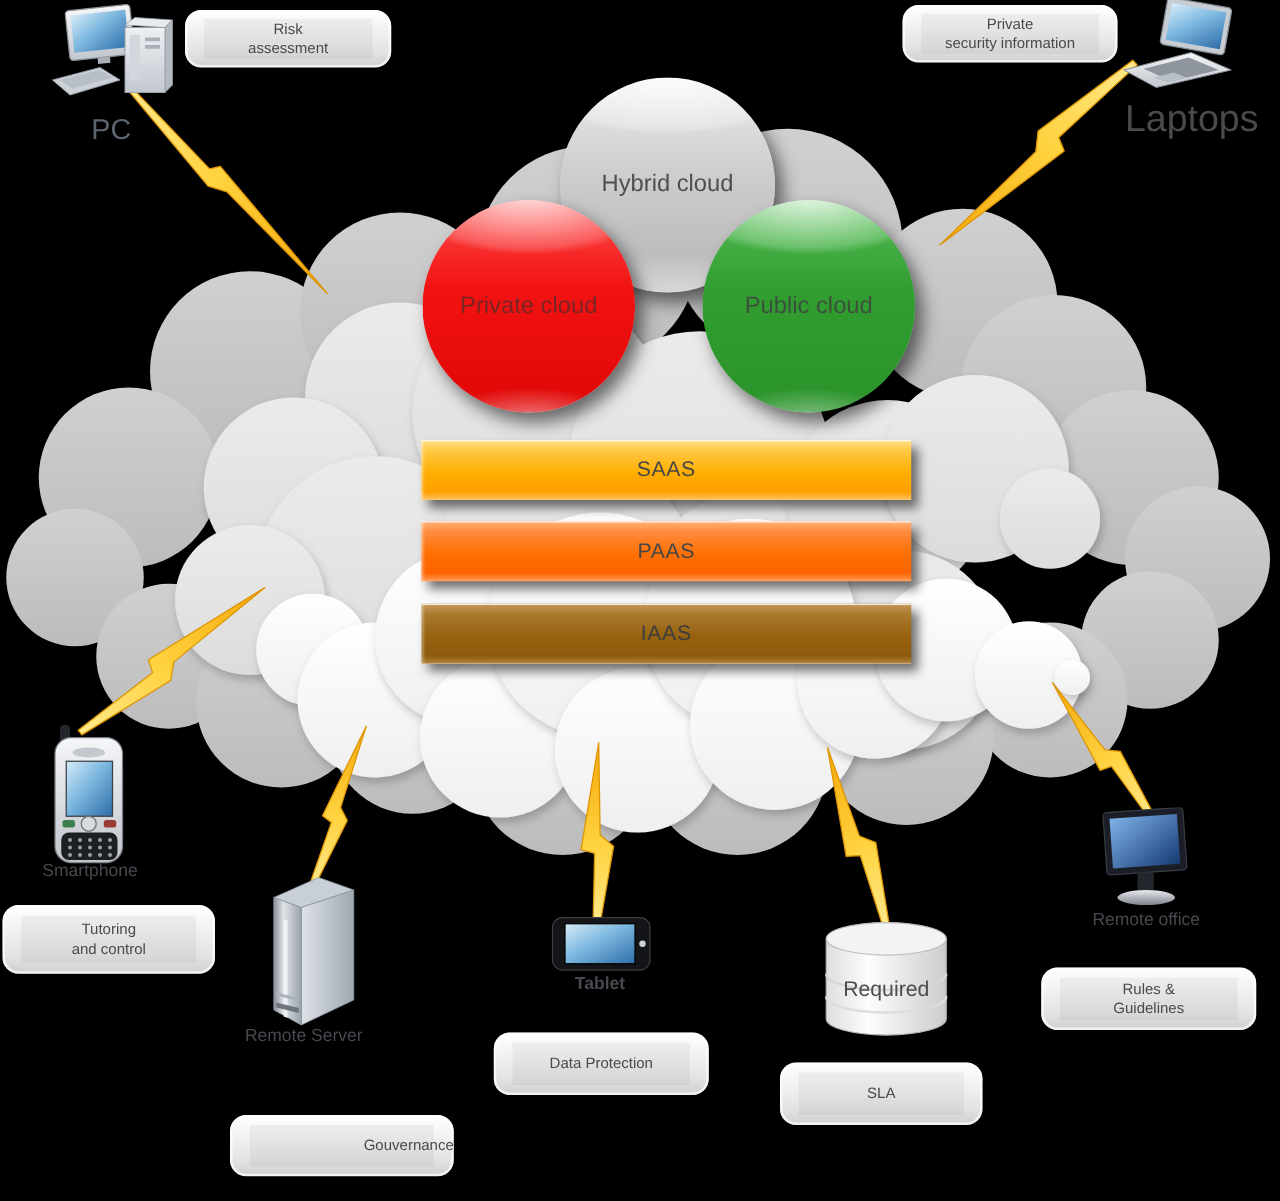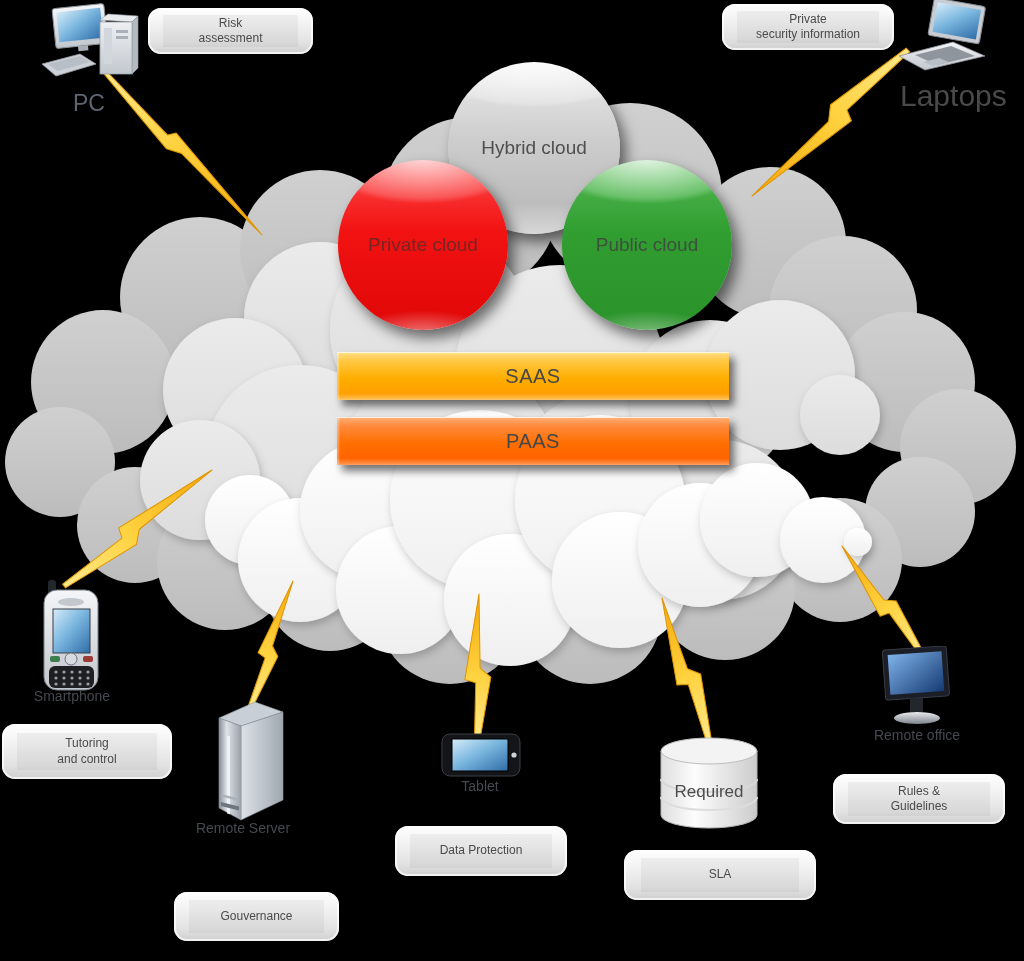--- a/index.html
+++ b/index.html
@@ -24,21 +24,21 @@
     box-shadow:6px 8px 14px rgba(0,0,0,.55);}
   .c-public{left:562px;top:160px;width:170px;height:170px;color:#3c503c;
     background:
       radial-gradient(ellipse 105% 48% at 50% -4%, rgba(255,255,255,.9), rgba(225,255,225,.25) 55%, rgba(255,255,255,0) 62%),
       radial-gradient(ellipse 75% 26% at 50% 104%, rgba(255,255,255,.45), rgba(255,255,255,0) 60%),
       linear-gradient(180deg,#55bb55 0%,#319e31 42%,#2a922a 100%);
     box-shadow:6px 8px 14px rgba(0,0,0,.55);}
 
   
   .bar{position:absolute;left:337px;width:392px;height:48px;display:flex;align-items:center;
-       justify-content:center;font-size:20px;letter-spacing:.5px;color:#474747;
+       justify-content:center;font-size:17px;letter-spacing:.5px;color:#474747;
        box-shadow:inset 0 1px 0 rgba(255,255,255,.75), inset 2px 0 2px rgba(255,255,255,.35),
                   5px 6px 8px rgba(0,0,0,.55);}
   .bar-saas{top:352px;background:linear-gradient(180deg,#ffe08a 0%,#ffc843 18%,#ffae00 55%,#ff9f00 86%,#ffc25e 100%);}
   .bar-paas{top:417px;background:linear-gradient(180deg,#ffb27a 0%,#ff8a3d 18%,#ff6f00 55%,#ff6300 86%,#ff9a55 100%);}
   .bar-iaas{top:483px;background:linear-gradient(180deg,#c79a5d 0%,#aa7a2e 18%,#96610f 55%,#8d5a0c 86%,#b0813c 100%);color:#3d3d3d;}
 
   
   .note{position:absolute;border-radius:13px;display:flex;flex-direction:column;align-items:center;
         justify-content:center;text-align:center;color:#4a4a4a;font-size:12px;line-height:1.28;
         background:linear-gradient(180deg,#ffffff 0%,#f4f4f4 30%,#e2e2e2 75%,#cfcfcf 100%);
@@ -46,21 +46,21 @@
   .note::before{content:"";position:absolute;left:9%;right:9%;top:16%;bottom:16%;
         background:rgba(100,100,100,.08);}
   .note span{position:relative;display:block;}
 
   
   .caption{position:absolute;color:#46494f;font-size:14px;text-align:center;line-height:1.2;}
   .cap-pc{left:59px;top:90px;width:60px;font-size:23px;color:#5c6570;}
   .cap-laptops{left:900px;top:78px;width:100px;font-size:30px;color:#4a4a4a;}
   .cap-smartphone{left:7px;top:688px;width:130px;}
   .cap-server{left:193px;top:820px;width:100px;}
-  .cap-tablet{left:430px;top:778px;width:100px;}
+  .cap-tablet{left:430px;top:778px;width:100px;font-weight:bold;}
   .cap-database{left:659px;top:782px;width:100px;font-size:17px;color:#4d4d4d;}
   .cap-office{left:837px;top:727px;width:160px;}
 
   .devsvg{position:absolute;}
 </style>
 </head>
 <body>
 
 <div class="stage">
 
@@ -208,20 +208,23 @@
   <div class="dcircle c-public">
     <span class="lbl">Public cloud</span>
   </div>
 
   <div class="bar bar-saas">
     <span>SAAS</span>
   </div>
   <div class="bar bar-paas">
     <span>PAAS</span>
   </div>
+  <div class="bar bar-iaas">
+    <span>IAAS</span>
+  </div>
 
   <svg class="devsvg" style="left:40px;top:2px;" width="100" height="92" viewBox="0 0 100 92">
     <g transform="rotate(-6 40 25)">
       <rect x="14" y="4" width="52" height="40" rx="3" fill="url(#gSilver)" stroke="#8a8f96"></rect>
       <rect x="18" y="8" width="44" height="30" fill="url(#gScreen)"></rect>
       <rect x="36" y="44" width="10" height="5" fill="#aab0b8"></rect>
     </g>
     <polygon points="60,18 68,12 98,14 92,20" fill="#e9ecef" stroke="#9aa0a8" stroke-width=".6"></polygon>
     <polygon points="92,20 98,14 98,66 92,72" fill="#b4bac2" stroke="#9aa0a8" stroke-width=".6"></polygon>
     <rect x="60" y="20" width="32" height="52" fill="url(#gTowerF)" stroke="#9aa0a8" stroke-width=".8"></rect>
@@ -314,27 +317,27 @@
     <span>assessment</span>
   </div>
   <div class="note" style="left:722px;top:4px;width:172px;height:46px;">
     <span>Private</span>
     <span>security information</span>
   </div>
   <div class="note" style="left:2px;top:724px;width:170px;height:55px;">
     <span>Tutoring</span>
     <span>and control</span>
   </div>
-  <div class="note" style="left:174px;top:892px;width:165px;height:49px;">
+  <div class="note" style="left:184px;top:892px;width:179px;height:49px;align-items:flex-end;">
     <span>Gouvernance</span>
   </div>
   <div class="note" style="left:395px;top:826px;width:172px;height:50px;">
     <span>Data Protection</span>
   </div>
-  <div class="note" style="left:624px;top:850px;width:192px;height:50px;">
+  <div class="note" style="left:624px;top:850px;width:162px;height:50px;">
     <span>SLA</span>
   </div>
   <div class="note" style="left:833px;top:774px;width:172px;height:50px;">
     <span>Rules &amp;</span>
     <span>Guidelines</span>
   </div>
 
 </div>
 
 </body></html>

